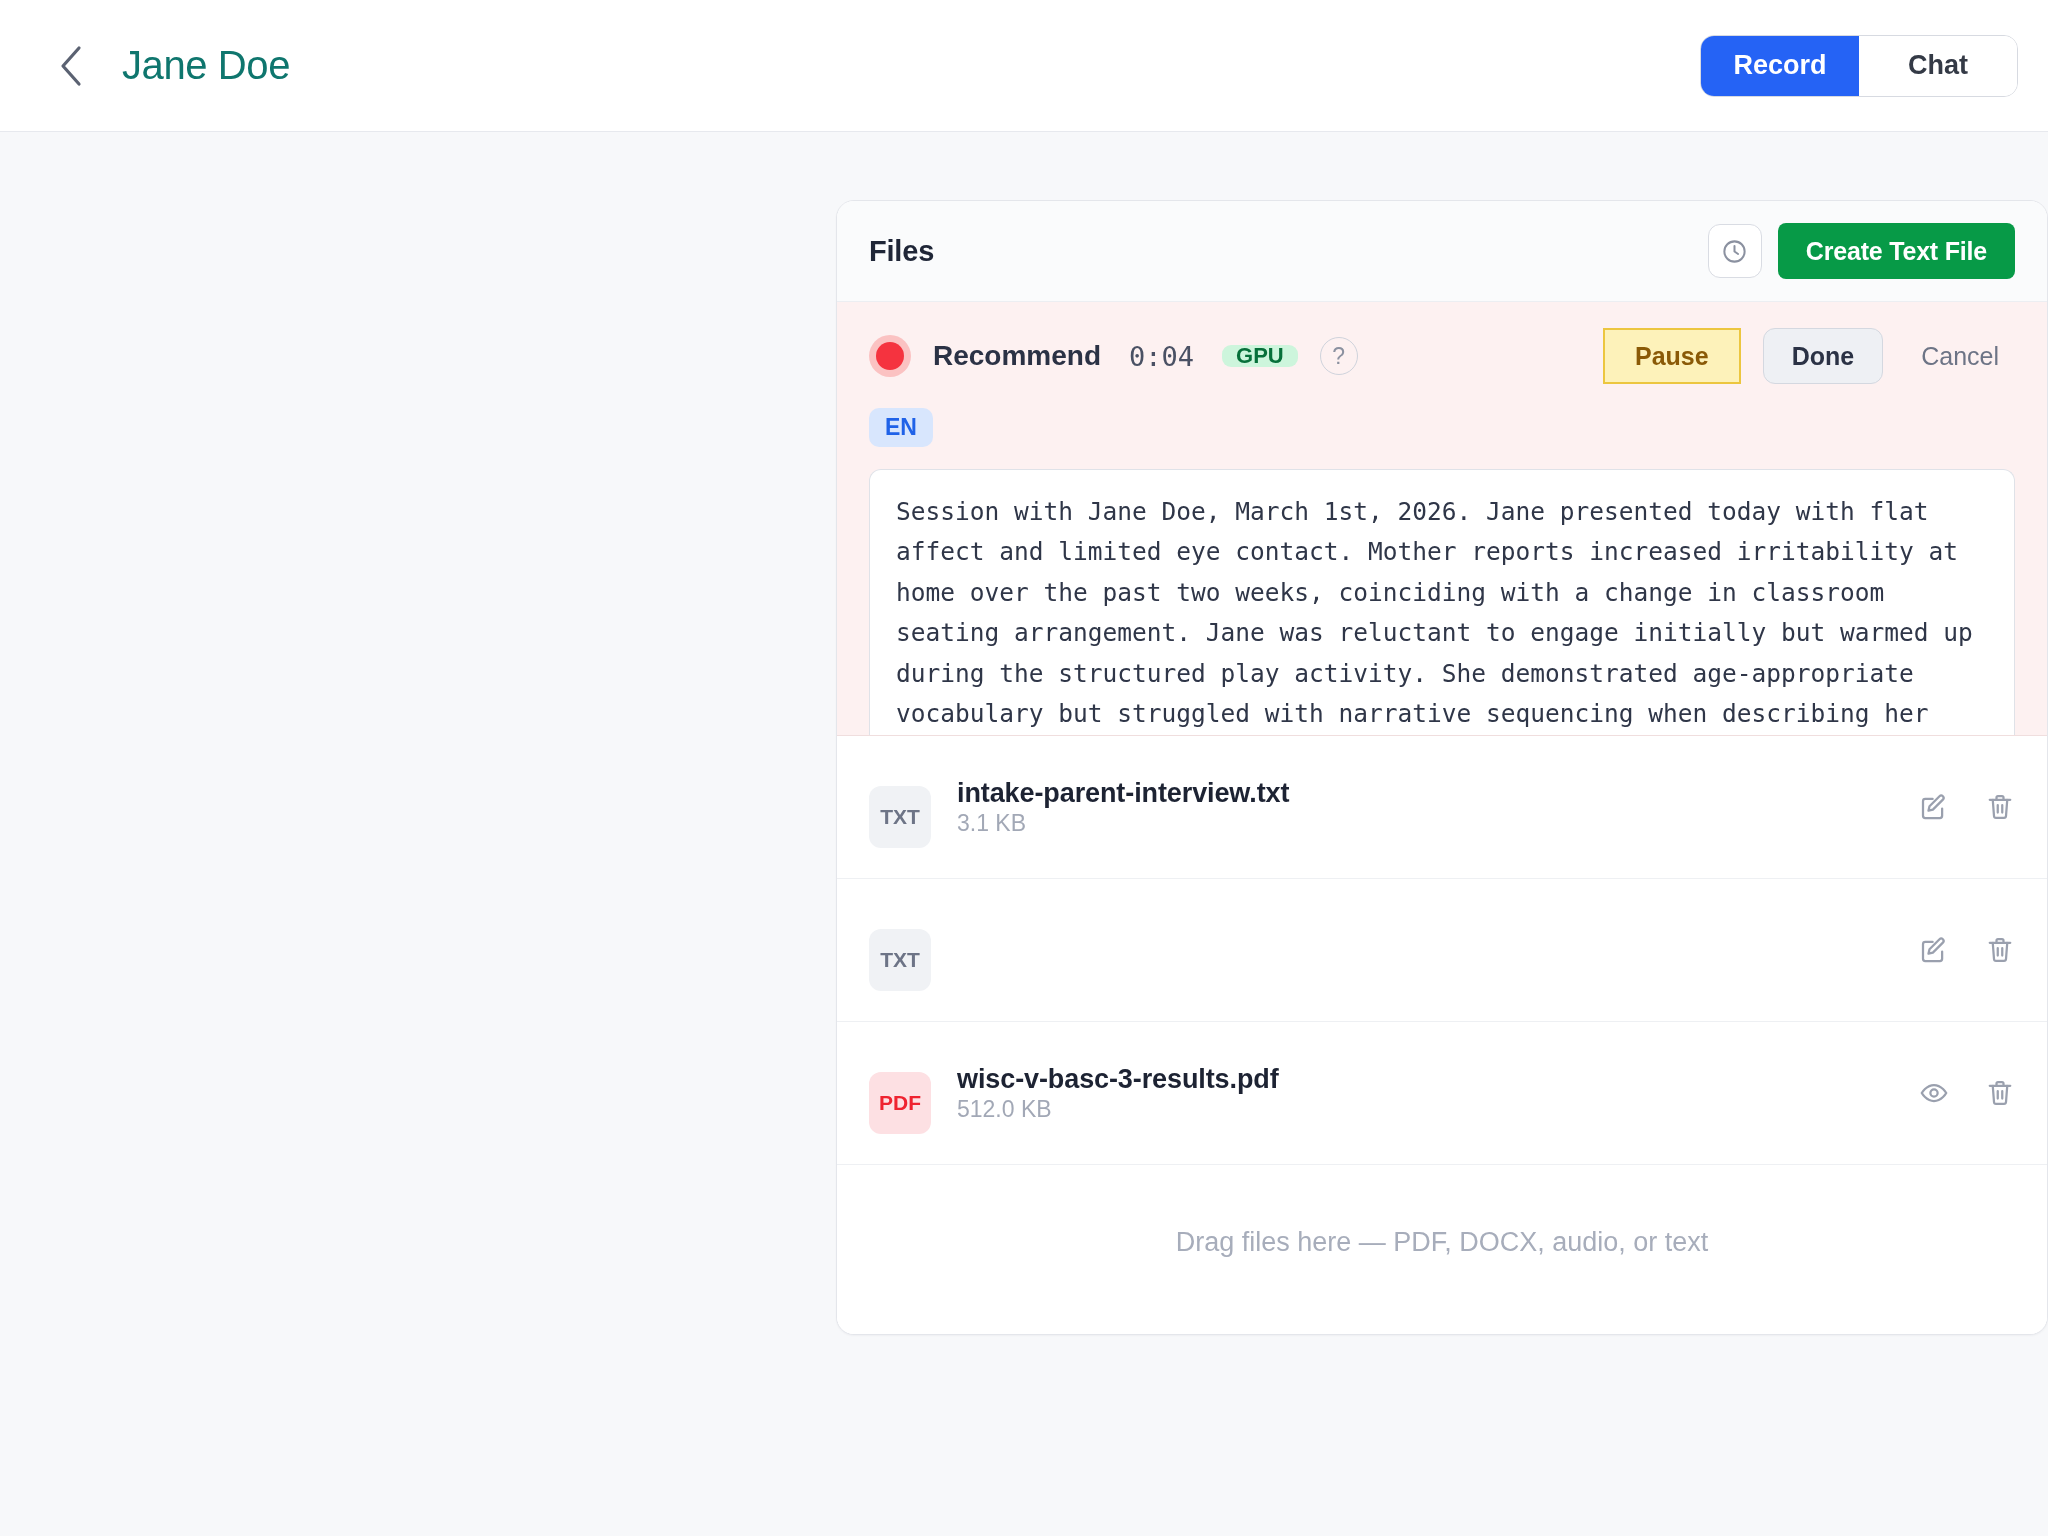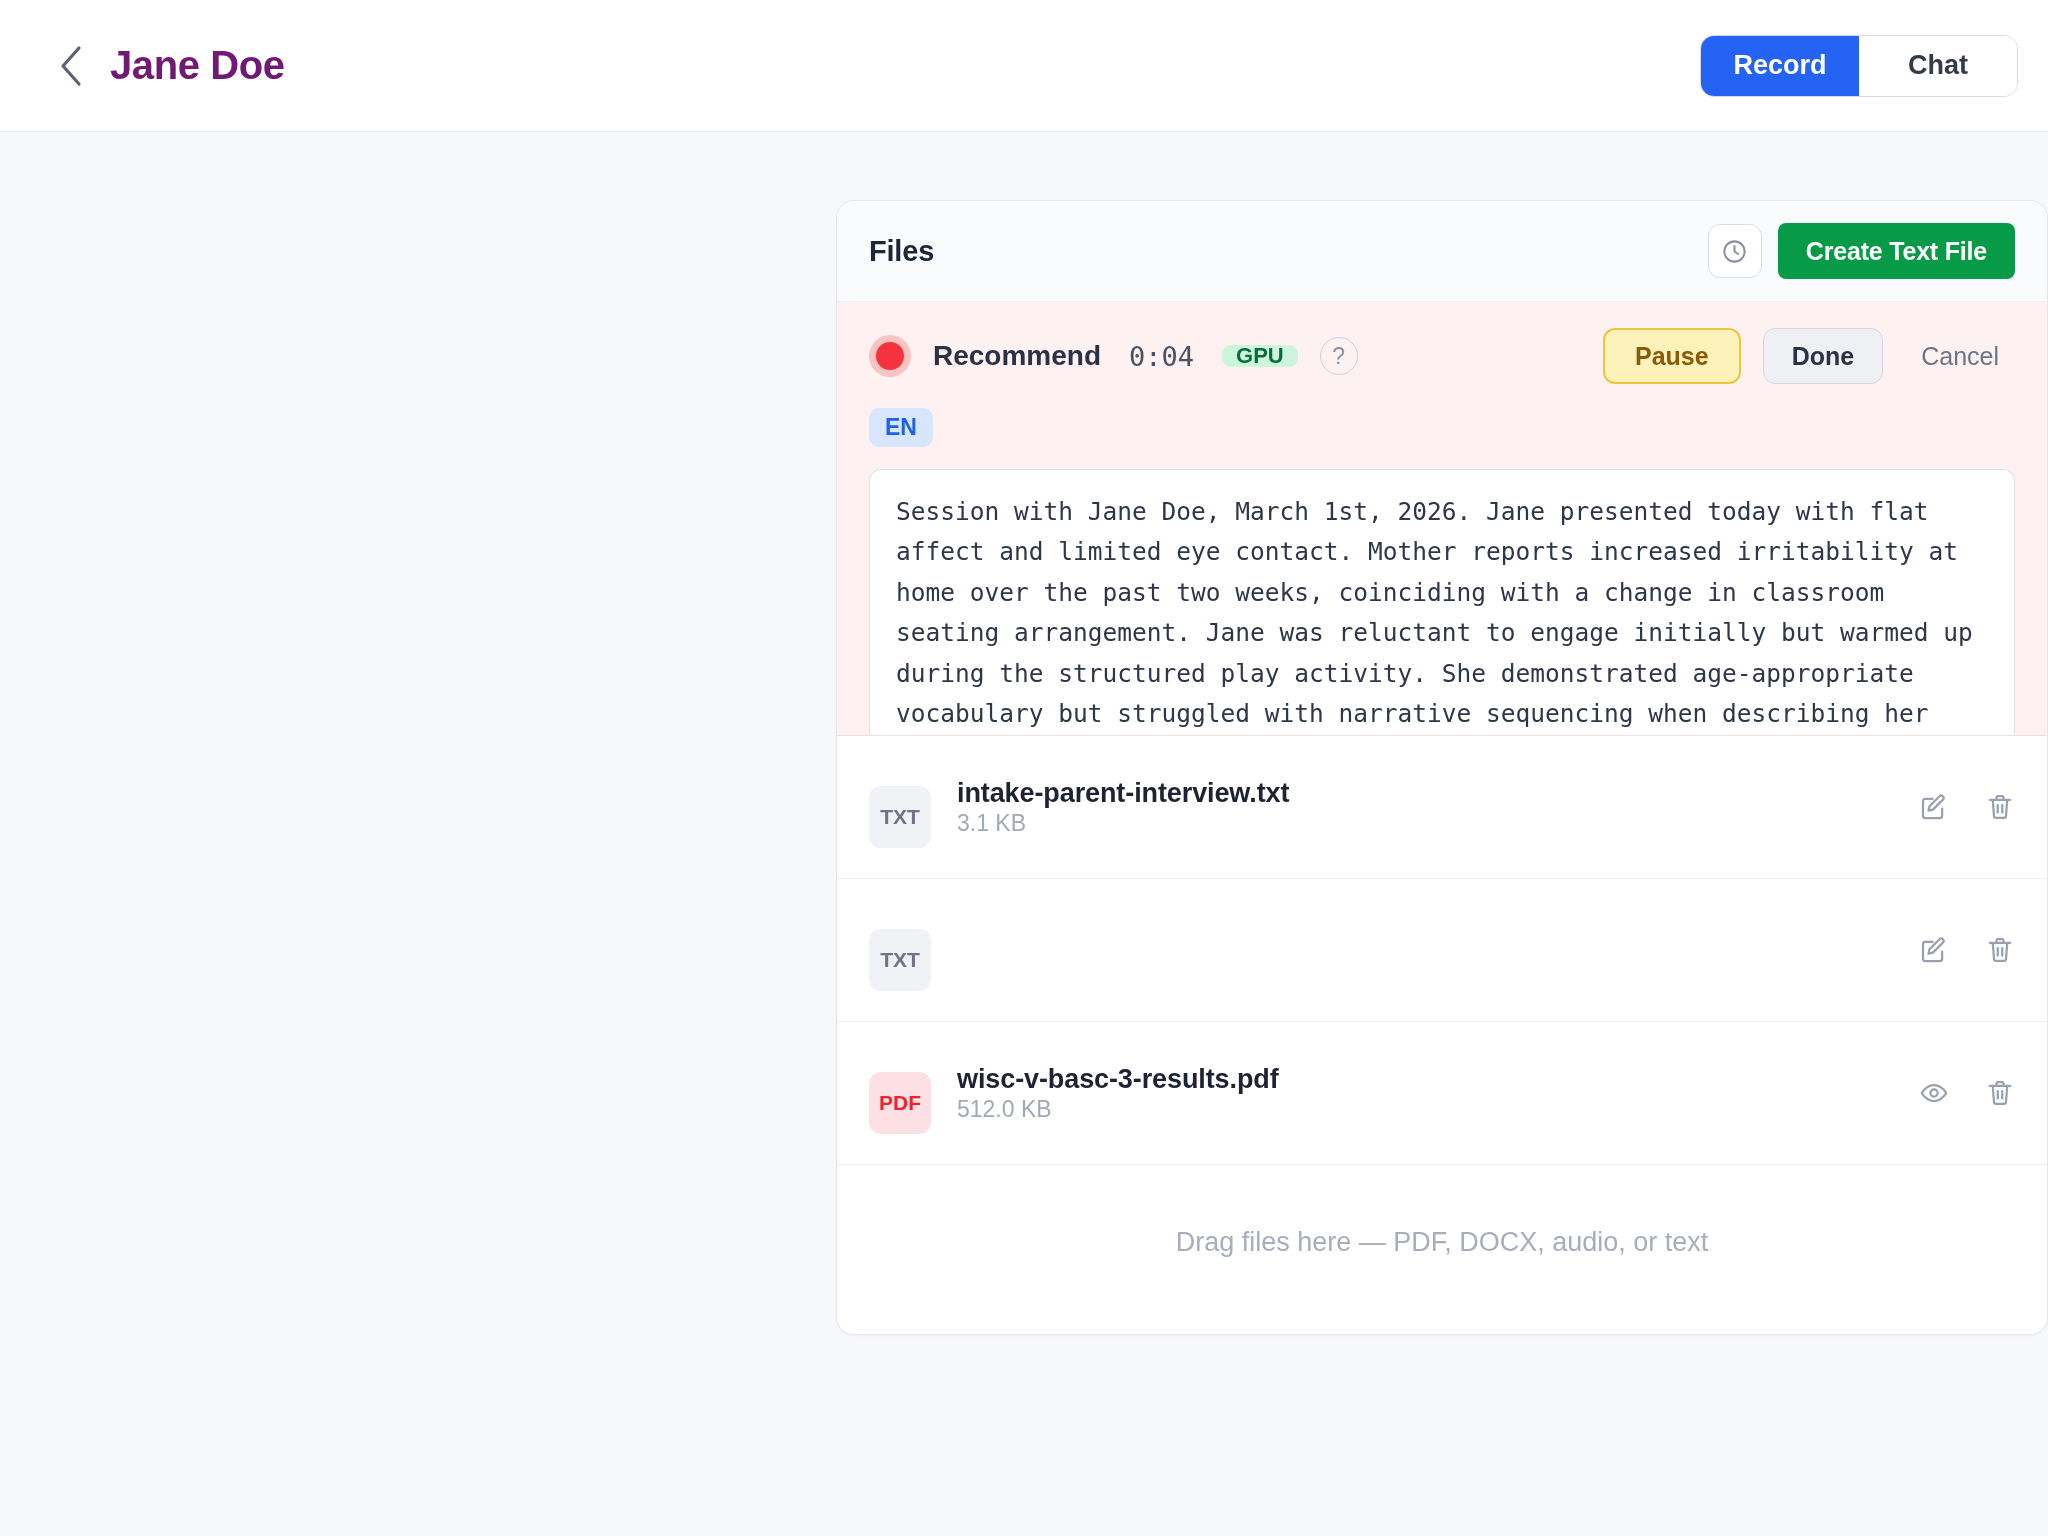--- a/index.html
+++ b/index.html
@@ -23,24 +23,24 @@
   }
   .back-btn {
     width: 46px; height: 46px;
     display: flex; align-items: center; justify-content: center;
     cursor: pointer;
     color: #5b6272;
     flex: 0 0 auto;
   }
   .page-title {
     font-size: 40px;
-    font-weight: 700;
-    color: #701a75;
+    font-weight: 400;
+    color: #0f766e;
     letter-spacing: -0.4px;
-    margin-left: 16px;
+    margin-left: 28px;
   }
   .spacer { flex: 1 1 auto; }
 
   .segmented {
     display: flex;
     border: 1px solid #d7dae1;
     border-radius: 14px;
     overflow: hidden;
     background: #ffffff;
     height: 62px;
@@ -174,21 +174,21 @@
   }
   .rec-actions {
     margin-left: auto;
     display: flex;
     align-items: center;
     gap: 22px;
   }
   .btn-pause {
     background: #fdf2ba;
     border: 2px solid #ecc63f;
-    border-radius: 12px;
+    border-radius: 0;
     color: #8a5a07;
     font-size: 25px;
     font-weight: 600;
     font-family: inherit;
     height: 56px;
     padding: 0 30px;
     cursor: pointer;
   }
   .btn-done {
     background: #eef0f4;

